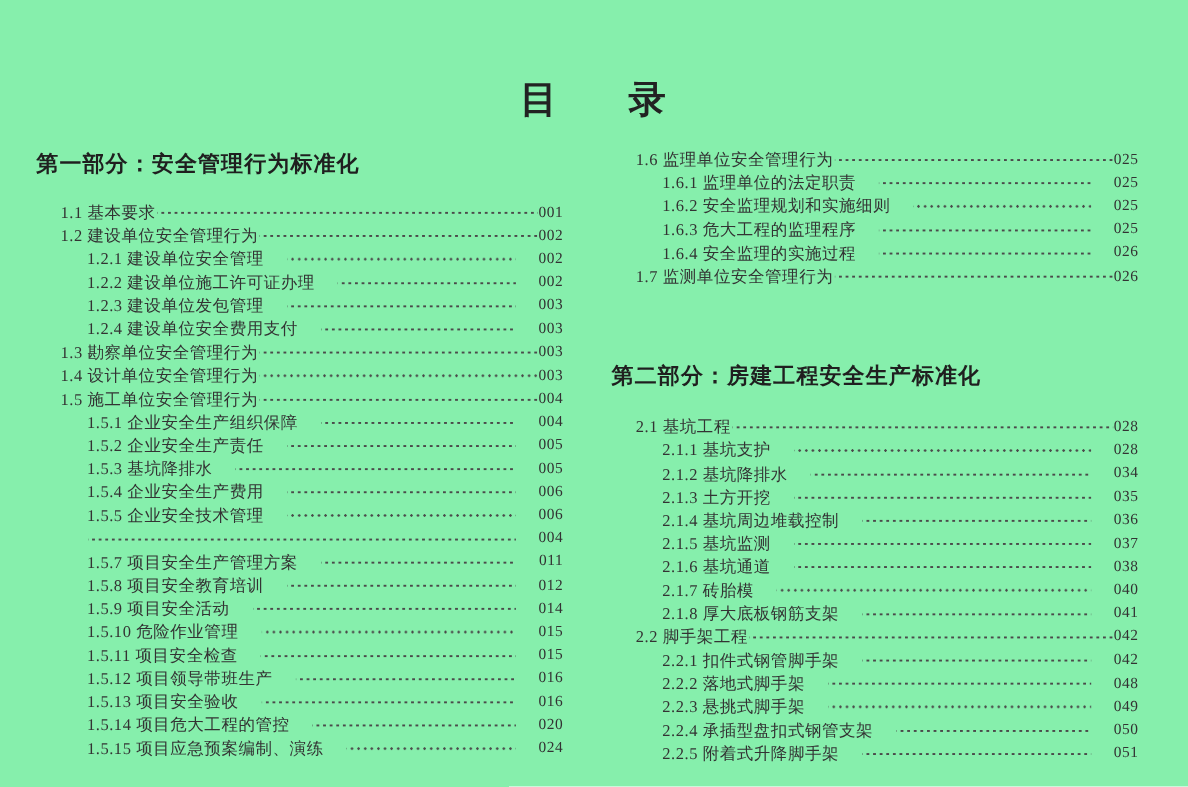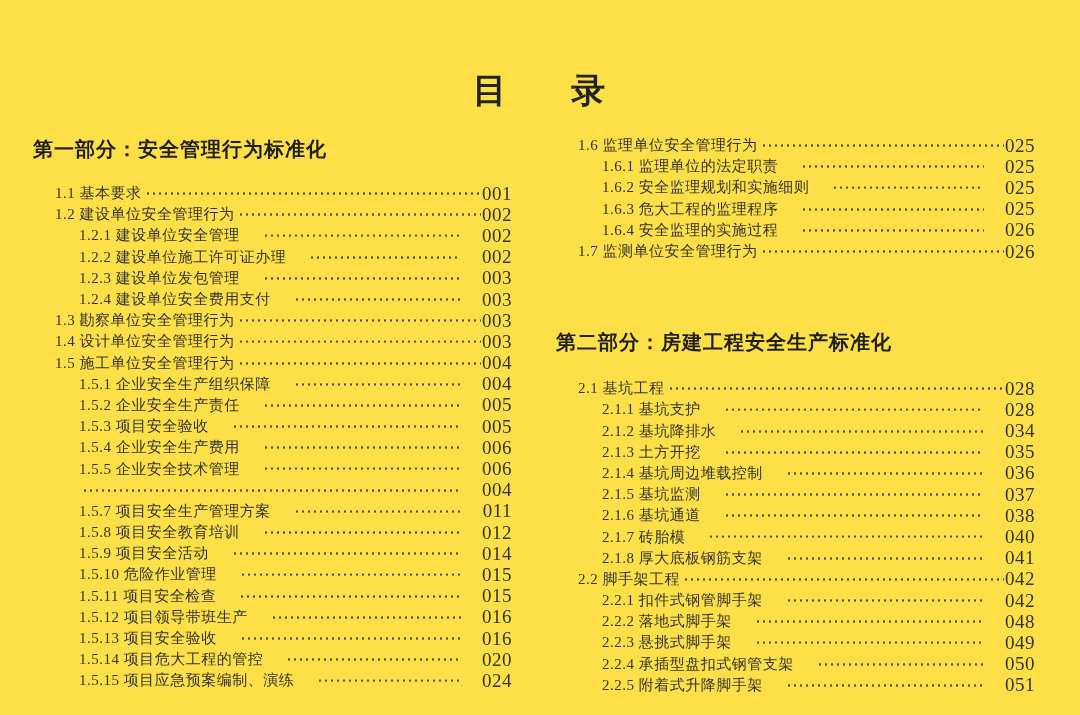--- a/index.html
+++ b/index.html
@@ -4,21 +4,21 @@
 <style>
   html, body {
     margin: 0;
     padding: 0;
     background: #ffffff;
   }
   .page {
     position: relative;
     width: 1080px;
     height: 715px;
-    background: #fde047;
+    background: #86efac;
     font-family: "Liberation Serif", "DejaVu Serif", serif;
     color: #2e2e2e;
     overflow: hidden;
   }
   .page-title {
     position: absolute;
     top: 68px;
     left: 0;
     width: 100%;
     text-align: center;
@@ -64,21 +64,21 @@
     height: 100%;
     margin: 0 1px;
     background-image: radial-gradient(circle, #4a4a4a 1px, transparent 1.3px);
     background-size: 6px 100%;
     background-repeat: repeat-x;
     background-position: 2px center;
     min-width: 12px;
   }
   .toc-page {
     white-space: nowrap;
-    font-size: 19px;
+    font-size: 14px;
     color: #333333;
   }
 </style>
 </head>
 <body>
 
 <div class="page">
 
   <div class="page-title">目 录</div>
 
@@ -134,21 +134,21 @@
           <span class="toc-label">1.5.1 企业安全生产组织保障</span>
           <span class="toc-leader"></span>
           <span class="toc-page">004</span>
         </div>
         <div class="toc-row lvl2">
           <span class="toc-label">1.5.2 企业安全生产责任</span>
           <span class="toc-leader"></span>
           <span class="toc-page">005</span>
         </div>
         <div class="toc-row lvl2">
-          <span class="toc-label">1.5.3 项目安全验收</span>
+          <span class="toc-label">1.5.3 基坑降排水</span>
           <span class="toc-leader"></span>
           <span class="toc-page">005</span>
         </div>
         <div class="toc-row lvl2">
           <span class="toc-label">1.5.4 企业安全生产费用</span>
           <span class="toc-leader"></span>
           <span class="toc-page">006</span>
         </div>
         <div class="toc-row lvl2">
           <span class="toc-label">1.5.5 企业安全技术管理</span>

